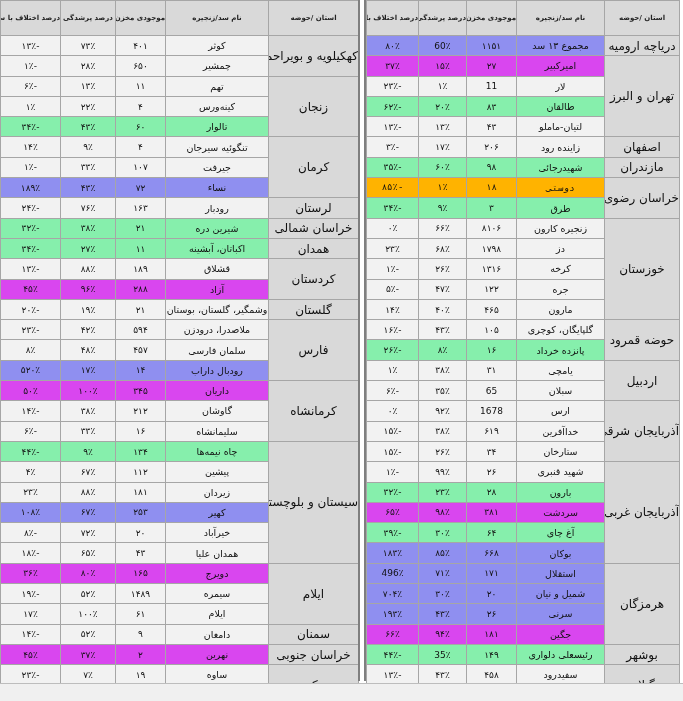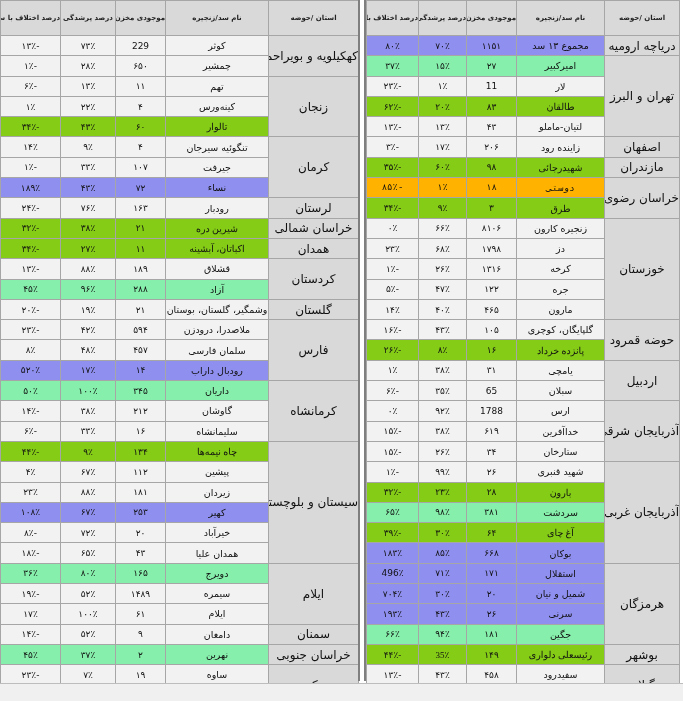--- a/index.html
+++ b/index.html
@@ -8,22 +8,22 @@
   .tbl { position:absolute; top:0; border-collapse:collapse; direction:rtl; table-layout:fixed; }
   .tbl td, .tbl th { border:1px solid #a6a6a6; text-align:center; padding:0; overflow:hidden; white-space:nowrap; }
   .tbl th { background:#d9d9d9; font-size:7px; font-weight:bold; height:34px; color:#222; }
   .tbl td { font-size:9.5px; height:19.3px; color:#111; }
   .tbl td.prov { background:#d9d9d9; font-size:12px; }
   .tbl td.num { font-size:9px; }
   .left { left:0; width:358px; }
   .right { left:366px; width:313px; }
   .sep { position:absolute; left:358px; top:0; width:8px; height:681px; background:#fff; border-left:2px solid #7f7f7f; border-right:2px solid #7f7f7f; box-sizing:border-box; }
   .c-white { background:#f2f2f2; }
-  .c-yellow { background:#84cc16;font-family:Liberation Serif, serif; }
-  .c-green { background:#86efac; }
+  .c-yellow { background:#86efac; }
+  .c-green { background:#d946ef; }
   .c-blue { background:#8f8ff0; }
   .c-orange { background:#ffb300;font-family:Liberation Mono, monospace; }
   .foot { position:absolute; top:683px; left:0; width:683px; height:18px; background:#f0f0f0; border-top:1px solid #bdbdbd; }
 </style>
 </head>
 <body>
 
 <div class="wrap">
   <table class="tbl left" id="tbl-left">
     <colgroup>
@@ -39,21 +39,21 @@
         <th>نام سد/زنجیره</th>
         <th>موجودی مخزن</th>
         <th>درصد پرشدگی</th>
         <th>درصد اختلاف با سال قبل</th>
       </tr>
     </thead>
     <tbody>
         <tr>
           <td class="prov" rowspan="2">کهکیلویه و بویراحمد</td>
           <td class="c-white">کوثر</td>
-          <td class="c-white num">229</td>
+          <td class="c-white num">۴۰۱</td>
           <td class="c-white num">۷۳٪</td>
           <td class="c-white num">-۱۳٪</td>
         </tr>
         <tr>
           <td class="c-white">چمشیر</td>
           <td class="c-white num">۶۵۰</td>
           <td class="c-white num">۲۸٪</td>
           <td class="c-white num">-۱٪</td>
         </tr>
         <tr>
@@ -276,21 +276,21 @@
         <th>موجودی مخزن</th>
         <th>درصد پرشدگی</th>
         <th>درصد اختلاف با سال قبل</th>
       </tr>
     </thead>
     <tbody>
         <tr>
           <td class="prov" rowspan="1">دریاچه ارومیه</td>
           <td class="c-blue">مجموع ۱۳ سد</td>
           <td class="c-blue num">۱۱۵۱</td>
-          <td class="c-blue num">۷۰٪</td>
+          <td class="c-blue num">60٪</td>
           <td class="c-blue num">۸۰٪</td>
         </tr>
         <tr>
           <td class="prov" rowspan="4">تهران و البرز</td>
           <td class="c-green">امیرکبیر</td>
           <td class="c-green num">۲۷</td>
           <td class="c-green num">۱۵٪</td>
           <td class="c-green num">۳۷٪</td>
         </tr>
         <tr>
@@ -391,21 +391,21 @@
         </tr>
         <tr>
           <td class="c-white">سبلان</td>
           <td class="c-white num">65</td>
           <td class="c-white num">۳۵٪</td>
           <td class="c-white num">-۶٪</td>
         </tr>
         <tr>
           <td class="prov" rowspan="3">آذربایجان شرقی</td>
           <td class="c-white">ارس</td>
-          <td class="c-white num">1788</td>
+          <td class="c-white num">1678</td>
           <td class="c-white num">۹۲٪</td>
           <td class="c-white num">۰٪</td>
         </tr>
         <tr>
           <td class="c-white">خداآفرین</td>
           <td class="c-white num">۶۱۹</td>
           <td class="c-white num">۳۸٪</td>
           <td class="c-white num">-۱۵٪</td>
         </tr>
         <tr>

